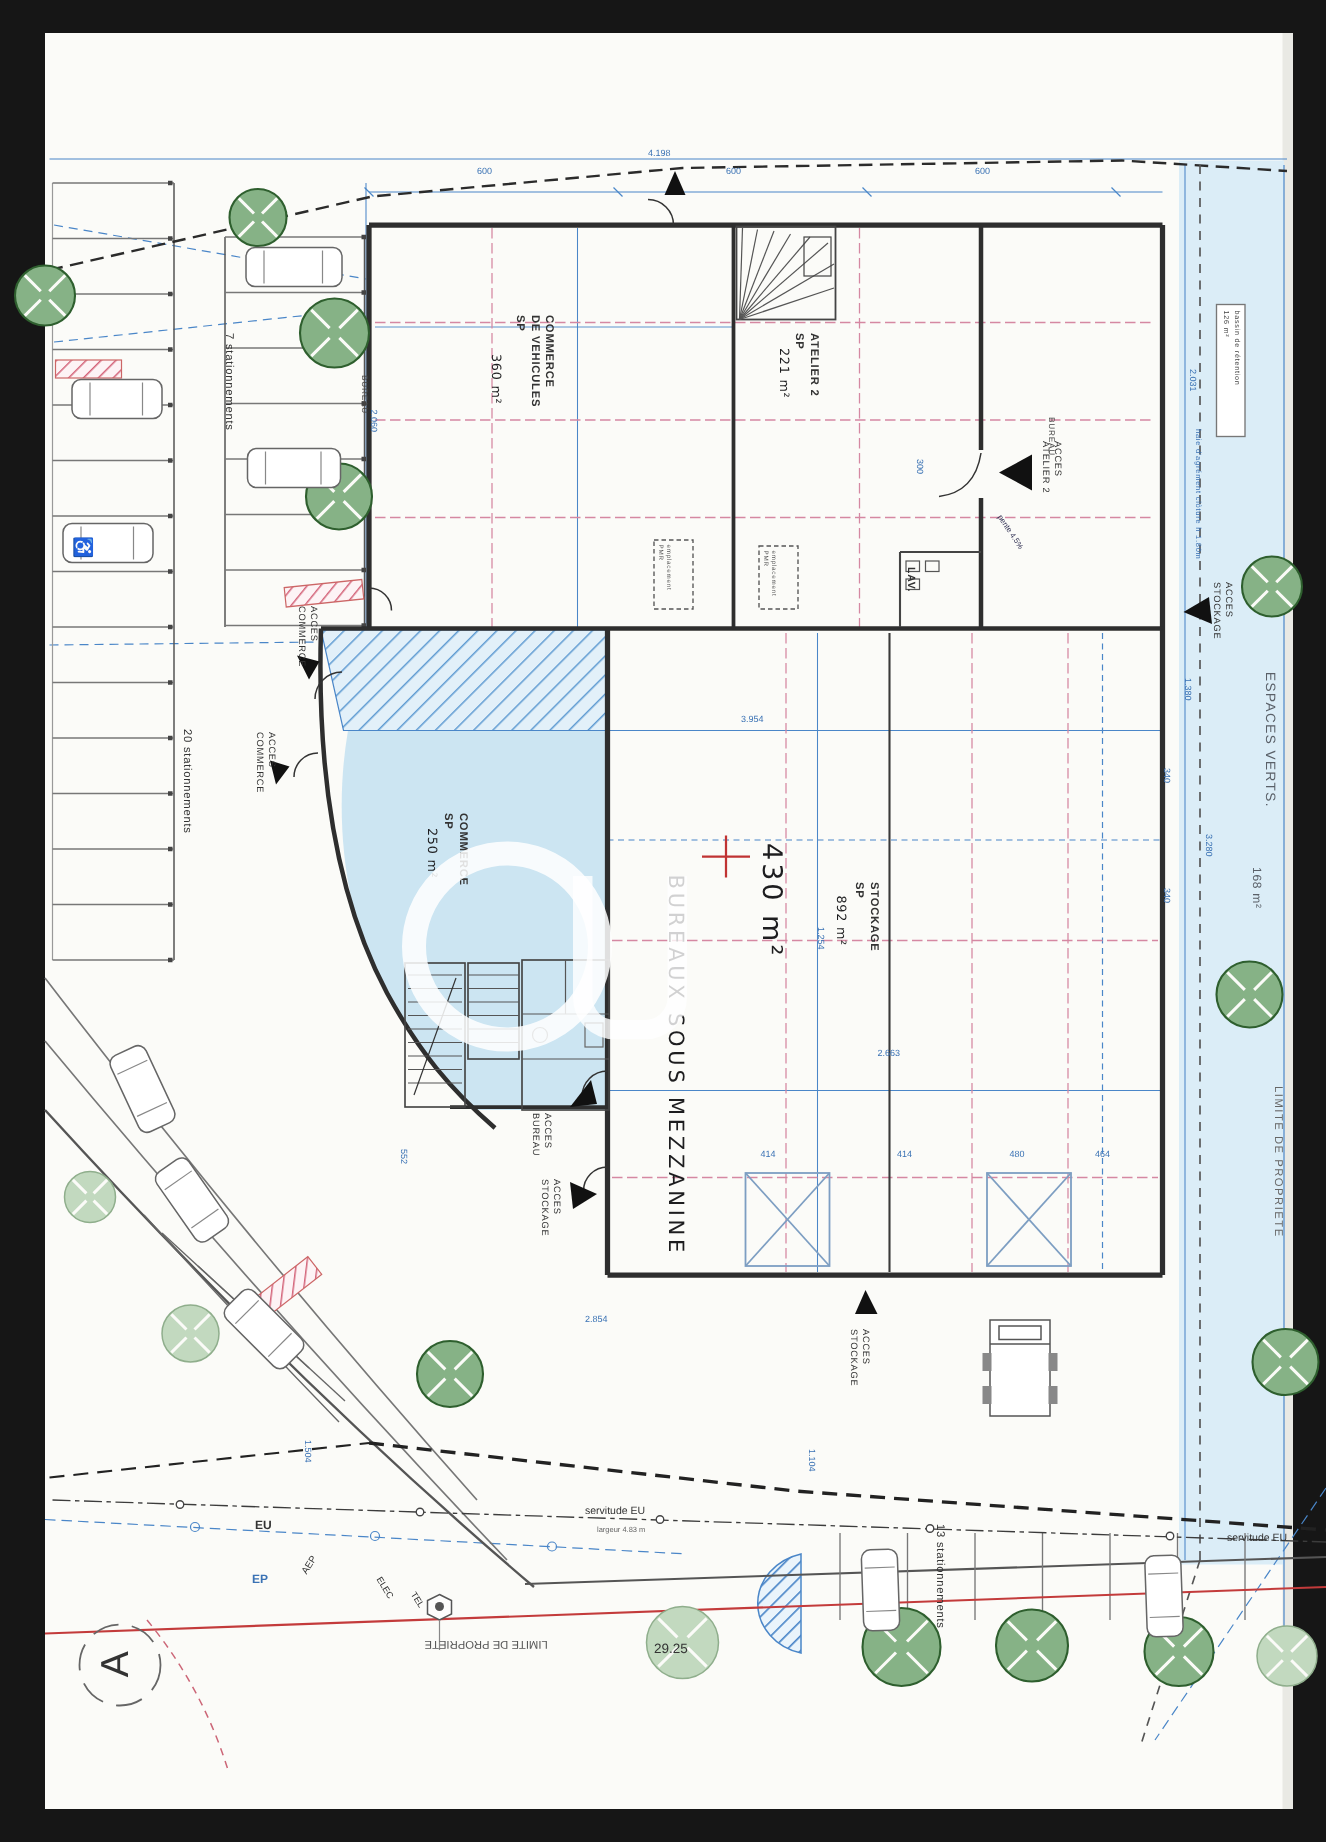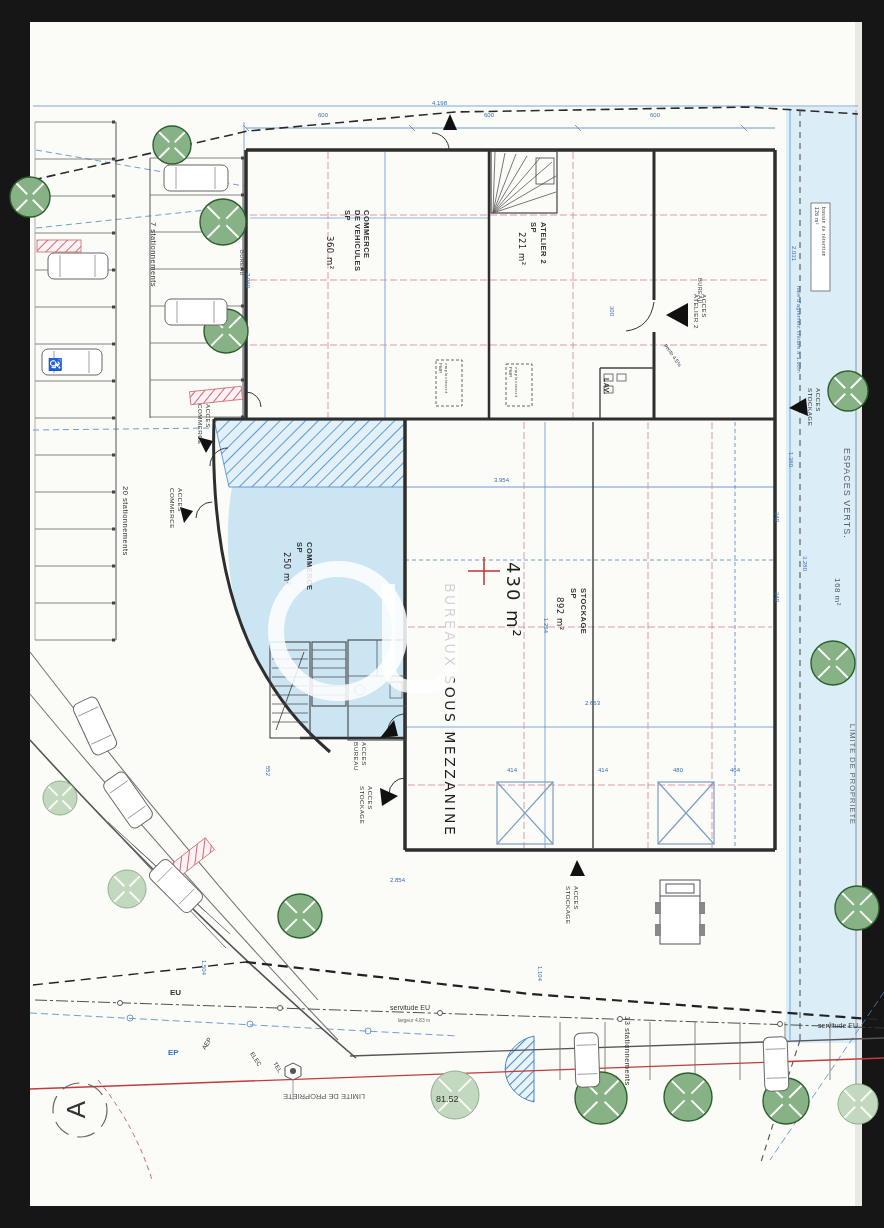--- a/index.html
+++ b/index.html
@@ -484,23 +484,23 @@
   <div class="hlab" style="left:283px;top:1092px;font-size:7.5px;color:#555;transform:rotate(180deg)">LIMITE DE PROPRIETE</div>
   <div class="vlab" style="left:812px;top:207px;font-size:4.8px;color:#444;line-height:1.6">bassin de rétention
 126 m²</div>
   <div class="vlab blue" style="left:795px;top:286px;font-size:5px">haie d'agrément clôture h 1.80m</div>
   <div class="vlab" style="left:120px;top:486px;font-size:7.5px">20 stationnements</div>
   <div class="vlab" style="left:148px;top:222px;font-size:7.5px">7 stationnements</div>
   <div class="vlab" style="left:622px;top:1016px;font-size:7.5px">13 stationnements</div>
   <div class="hlab" style="left:390px;top:1004px;font-size:7px">servitude EU</div>
   <div class="hlab" style="left:818px;top:1022px;font-size:7px">servitude EU</div>
   <div class="hlab" style="left:398px;top:1017px;font-size:5px;color:#666">largeur 4.83 m</div>
-  <div class="hlab bold" style="left:170px;top:988px;font-size:8px">EU</div>
+  <div class="hlab bold" style="left:170px;top:1012px;font-size:8px">EU</div>
   <div class="hlab blue bold" style="left:168px;top:1048px;font-size:8px">EP</div>
-  <div class="hlab" style="left:436px;top:1094px;font-size:9px">81.52</div>
+  <div class="hlab" style="left:436px;top:1094px;font-size:9px">29.25</div>
   <div class="hlab" style="left:200px;top:1040px;font-size:6.5px;transform:rotate(-58deg)">AEP</div>
   <div class="hlab" style="left:248px;top:1056px;font-size:6px;transform:rotate(58deg)">ELEC</div>
   <div class="hlab" style="left:272px;top:1064px;font-size:6px;transform:rotate(58deg)">TEL</div>
   <div class="hlab" style="left:660px;top:352px;font-size:5.2px;color:#335;transform:rotate(56deg)">pente 4.5%</div>
   <div class="vlab" style="left:438px;top:363px;font-size:4.2px;color:#555">emplacement
 PMR</div>
   <div class="vlab" style="left:508px;top:367px;font-size:4.2px;color:#555">emplacement
 PMR</div>
   <div class="hlab" style="left:68px;top:1094px;font-size:26px;transform:rotate(-90deg)">A</div>
   <div class="hlab" style="left:48px;top:358px;font-size:12px;color:#3a6fb0;transform:rotate(90deg)">♿</div>

